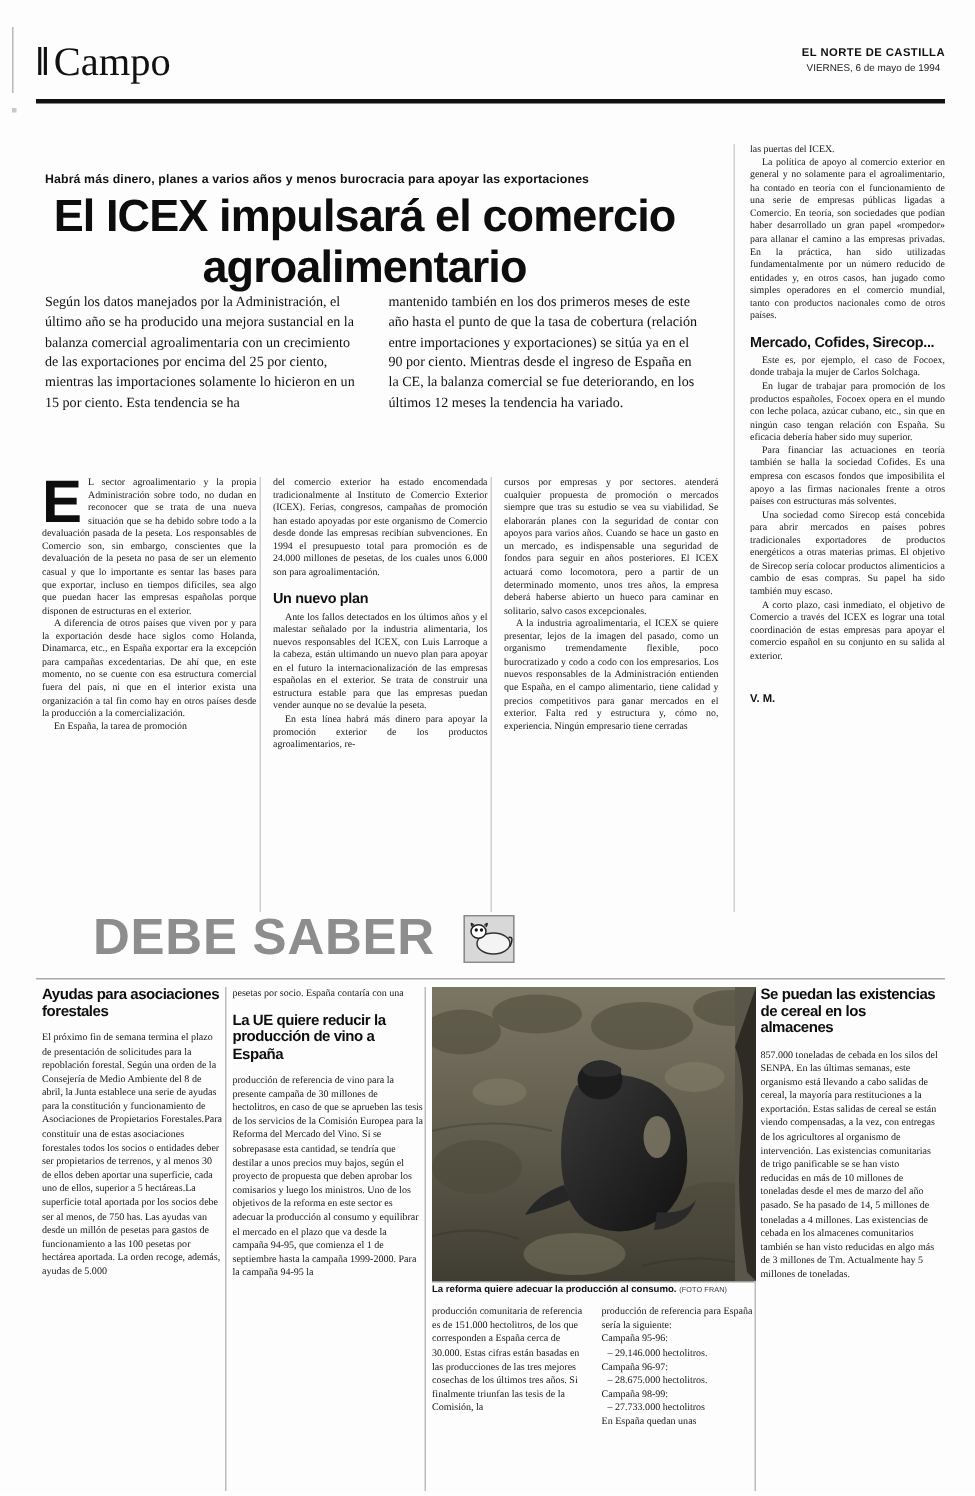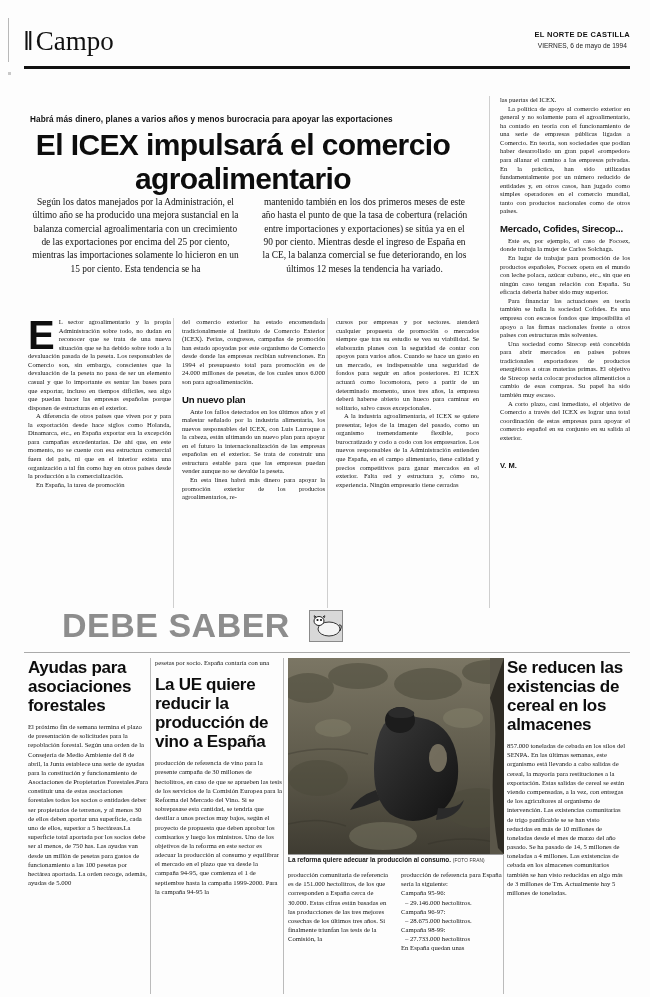--- a/index.html
+++ b/index.html
@@ -126,21 +126,20 @@
     width: 440px;
     display: flex;
     gap: 18px;
   }
   .standfirst .sf-col {
     width: 211px;
     font-family: "Liberation Serif", serif;
     font-size: 9.4px;
     line-height: 1.42;
     color: #111;
-    text-align: center;
   }
 
   
   .rightcol {
     position: absolute;
     left: 500px; top: 96px;
     width: 130px;
   }
   .rightcol p, .bodycol p {
     margin: 0;
@@ -242,21 +241,21 @@
     top: 0;
     font-family: "Liberation Serif", serif;
   }
   .bcol-1 { left: 4px;  width: 120px; }
   .bcol-2 { left: 131px; width: 128px; }
   .bcol-3 { left: 264px; width: 215px; }
   .bcol-4 { left: 483px; width: 119px; }
 
   .bhead {
     font-family: "Liberation Sans", sans-serif;
-    font-size: 17px;
+    font-size: 10px;
     font-weight: bold;
     line-height: 1.12;
     color: #0d0d0d;
     letter-spacing: -0.3px;
     margin: 0 0 7px 0;
   }
   .btext p {
     margin: 0;
     font-family: "Liberation Serif", serif;
     font-size: 6.7px;
@@ -493,21 +492,21 @@
     </div>
 
     <div class="minipic">
       <svg width="14" height="196" viewBox="0 0 14 196" aria-hidden="true">
         <rect width="14" height="196" fill="#5a5649"></rect>
         <path d="M0 40 Q8 60 4 100 Q0 140 8 190 L14 196 L14 0 Z" fill="#2e2b24"></path>
       </svg>
     </div>
 
     <div class="bcol bcol-4">
-      <h2 class="bhead">Se reducen las existencias de cereal en los almacenes</h2>
+      <h2 class="bhead">Se puedan las existencias de cereal en los almacenes</h2>
       <div class="btext">
         <p>857.000 toneladas de cebada en los silos del SENPA. En las últimas semanas, este organismo está llevando a cabo salidas de cereal, la mayoría para restituciones a la exportación. Estas salidas de cereal se están viendo compensadas, a la vez, con entregas de los agricultores al organismo de intervención. Las existencias comunitarias de trigo panificable se se han visto reducidas en más de 10 millones de toneladas desde el mes de marzo del año pasado. Se ha pasado de 14, 5 millones de toneladas a 4 millones. Las existencias de cebada en los almacenes comunitarios también se han visto reducidas en algo más de 3 millones de Tm. Actualmente hay 5 millones de toneladas.</p>
       </div>
     </div>
 
   </div>
 
 </div>
 
 </body></html>

